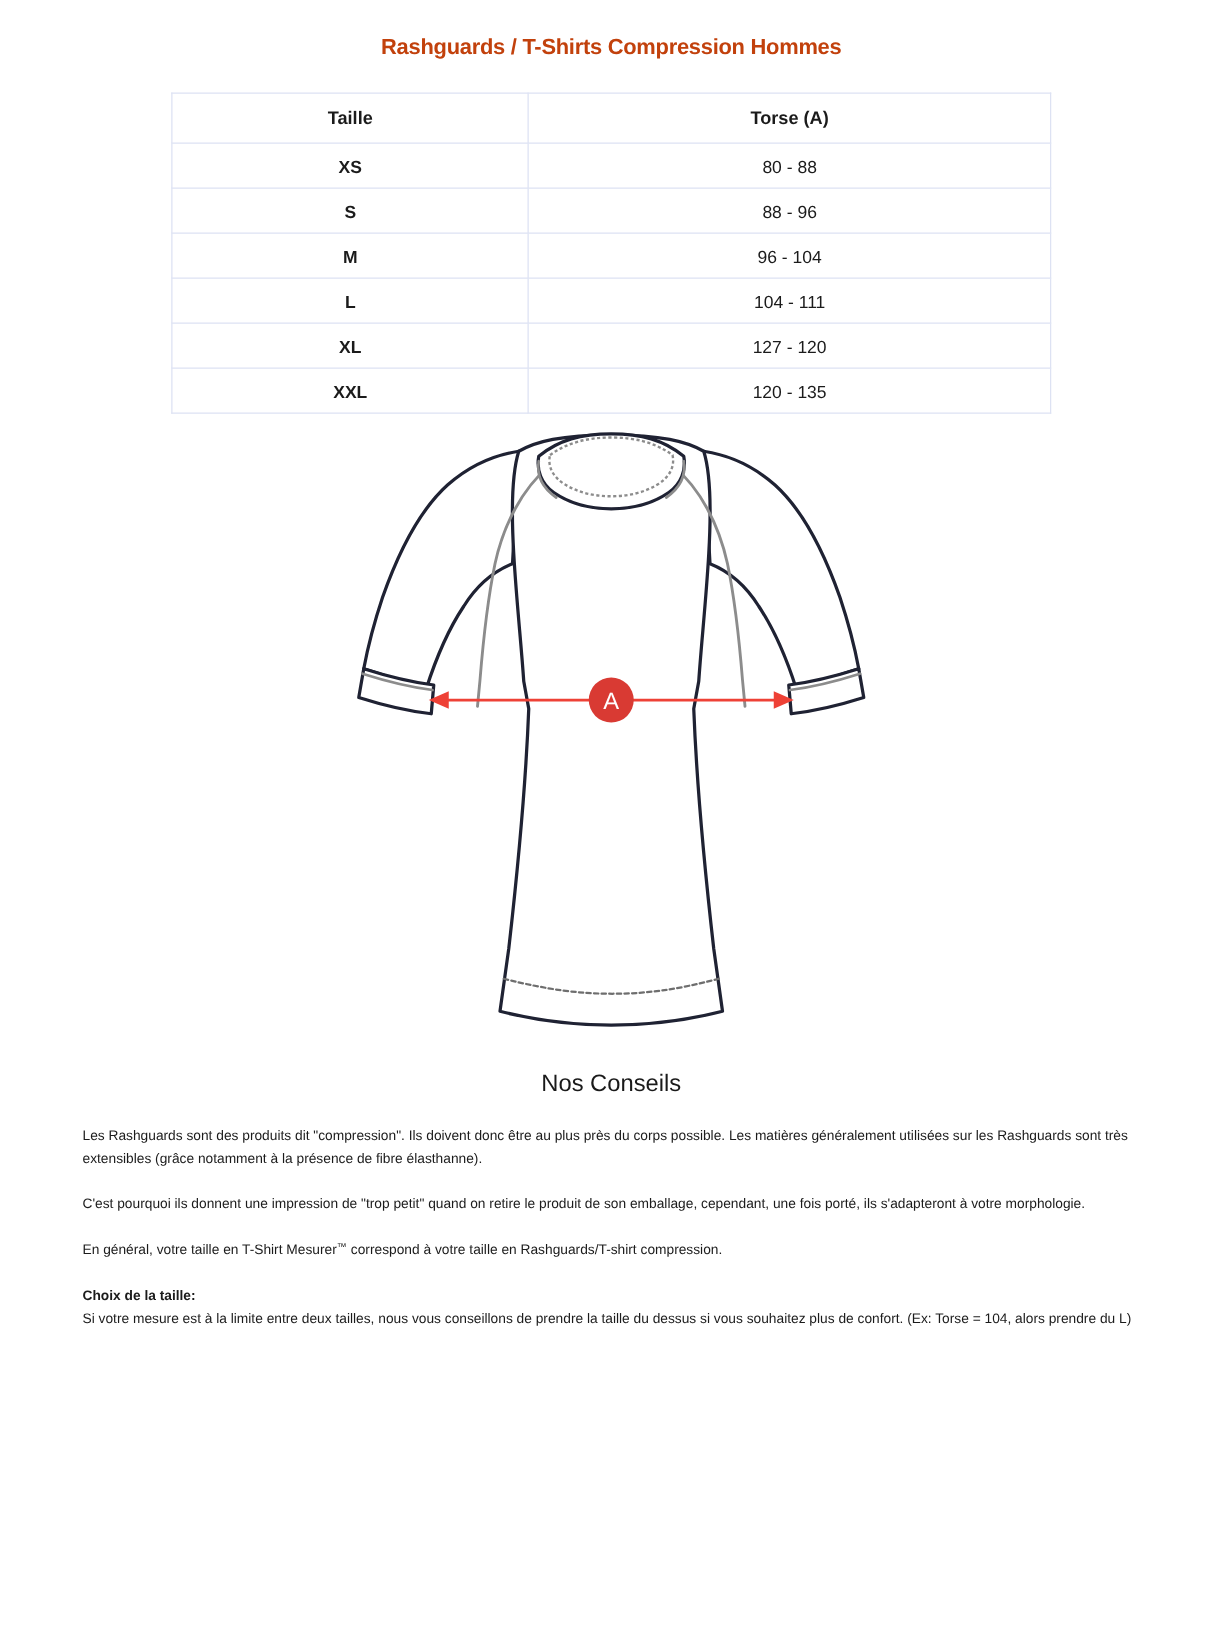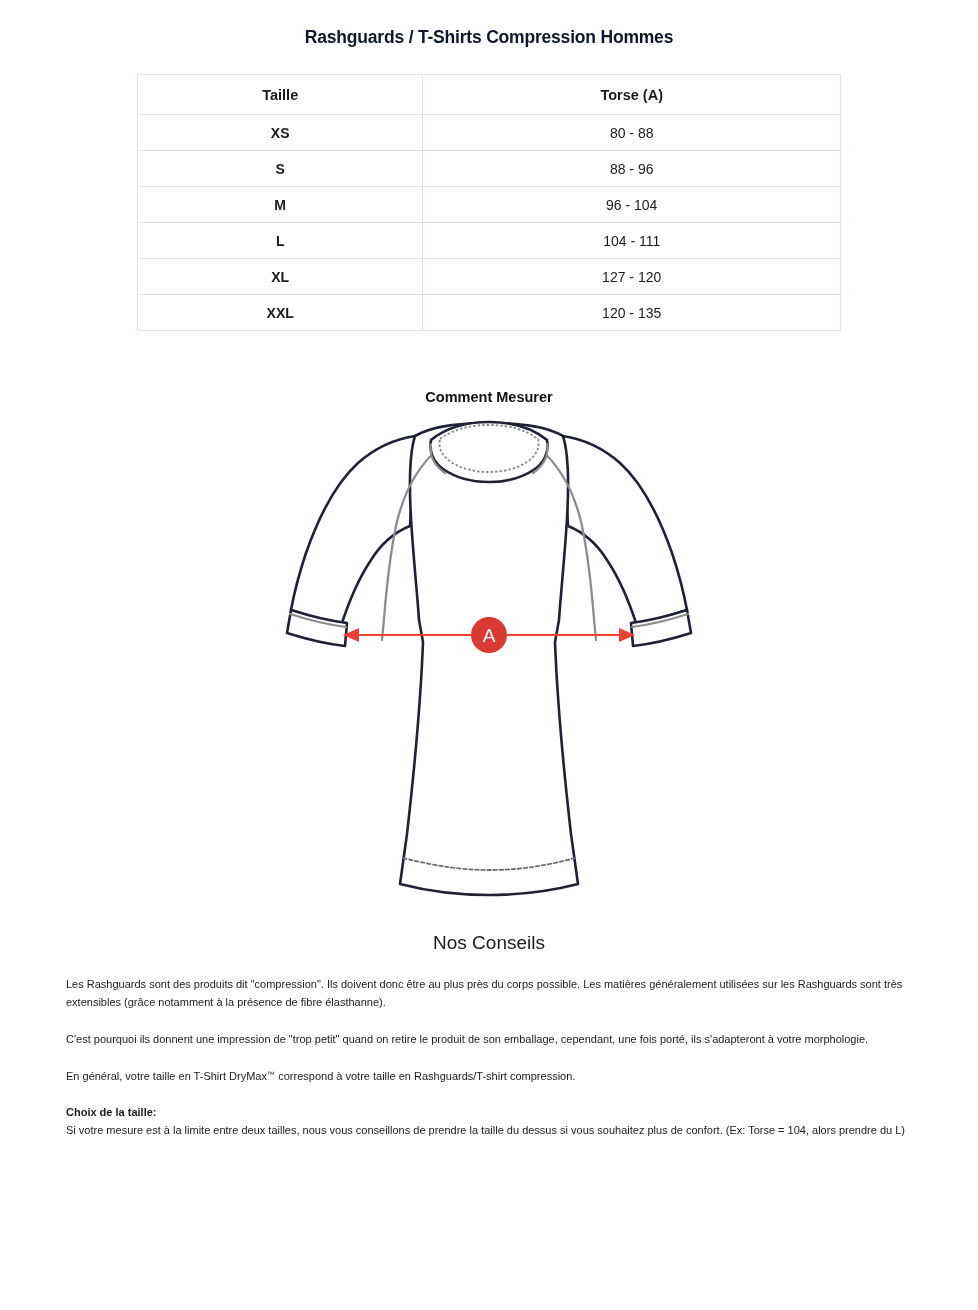--- a/index.html
+++ b/index.html
@@ -23,21 +23,21 @@
     position: relative;
     box-sizing: border-box;
   }
 
   
   .page-title {
     text-align: center;
     font-size: 17.5px;
     font-weight: bold;
     letter-spacing: -0.2px;
-    color: #0f172a;
+    color: #c2410c;
     margin: 0;
     padding-top: 27px;
     line-height: 1.2;
   }
 
   
   .table-wrap {
     margin: 26px auto 0 auto;
     width: 704px;
   }
@@ -165,21 +165,20 @@
           <td>127 - 120</td>
         </tr>
         <tr>
           <td class="size-cell">XXL</td>
           <td>120 - 135</td>
         </tr>
       </tbody>
     </table>
   </div>
 
-  <h2 class="section-heading">Comment Mesurer</h2>
 
   <div class="diagram">
     <svg width="420" height="490" viewBox="0 0 420 490" xmlns="http://www.w3.org/2000/svg">
 
       <g fill="#ffffff" stroke="#1f2233" stroke-width="2.6" stroke-linejoin="round" stroke-linecap="round">
 
         <path d="M136,22
                  C116,25 96,34 79,49
                  C58,68 40,102 27,139
                  C20,160 15,180 12,196
@@ -273,21 +272,21 @@
   </div>
 
   <h2 class="advice-heading">Nos Conseils</h2>
 
   <div class="advice-body">
 
     <p>Les Rashguards sont des produits dit "compression". Ils doivent donc être au plus près du corps possible. Les matières généralement utilisées sur les Rashguards sont très extensibles (grâce notamment à la présence de fibre élasthanne).</p>
 
     <p>C'est pourquoi ils donnent une impression de "trop petit" quand on retire le produit de son emballage, cependant, une fois porté, ils s'adapteront à votre morphologie.</p>
 
-    <p><span>En général, votre taille en T-Shirt DryMax</span><span class="tm">™</span><span> correspond à votre taille en Rashguards/T-shirt compression.</span></p>
+    <p><span>En général, votre taille en T-Shirt Mesurer</span><span class="tm">™</span><span> correspond à votre taille en Rashguards/T-shirt compression.</span></p>
 
     <p>
       <strong class="label">Choix de la taille:</strong><span>Si votre mesure est à la limite entre deux tailles, nous vous conseillons de prendre la taille du dessus si vous souhaitez plus de confort. (Ex: Torse = 104, alors prendre du L)</span>
     </p>
 
   </div>
 
 </div>
 
 </body></html>

